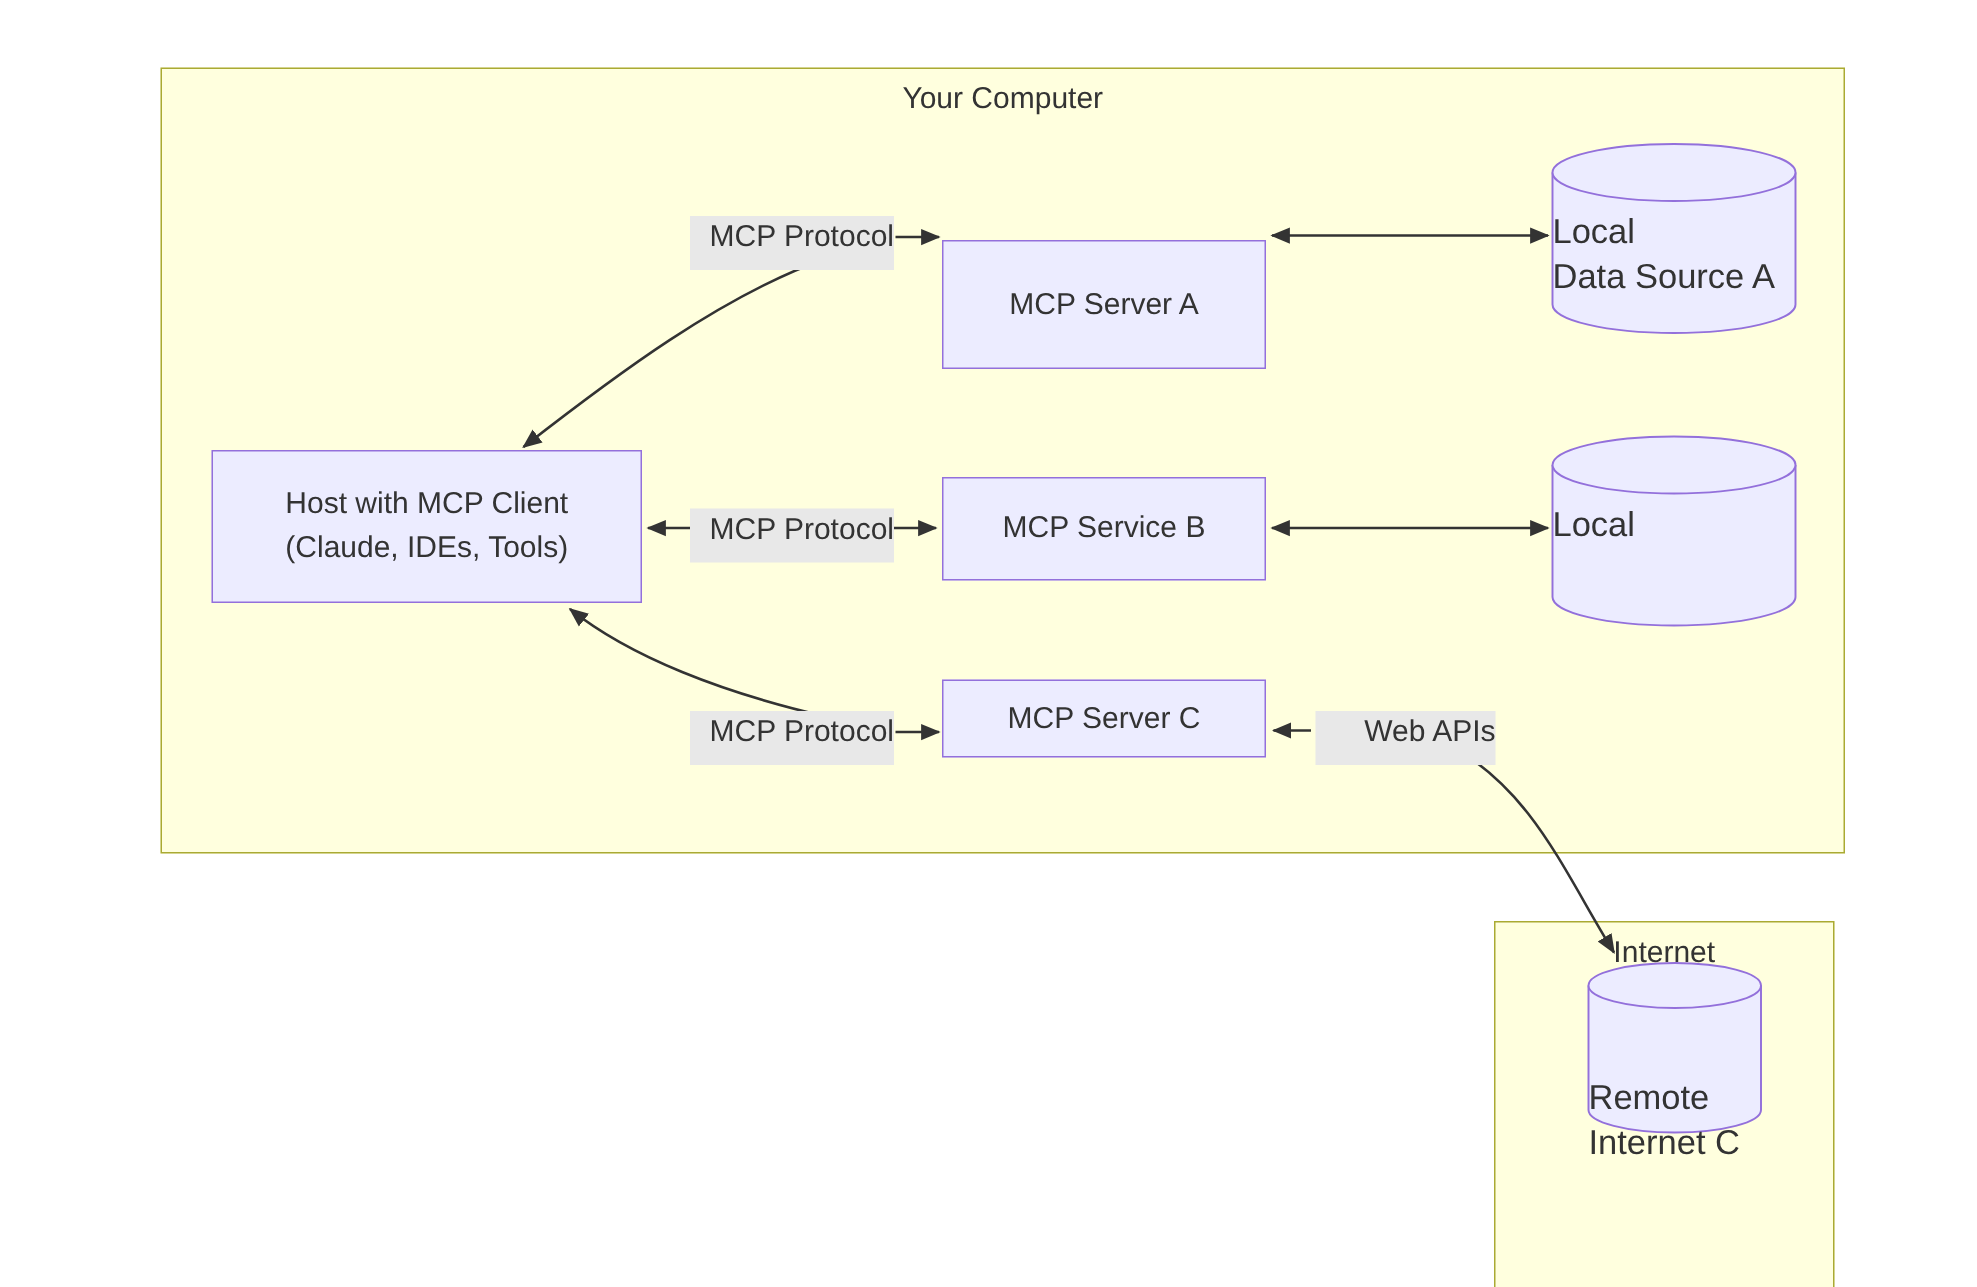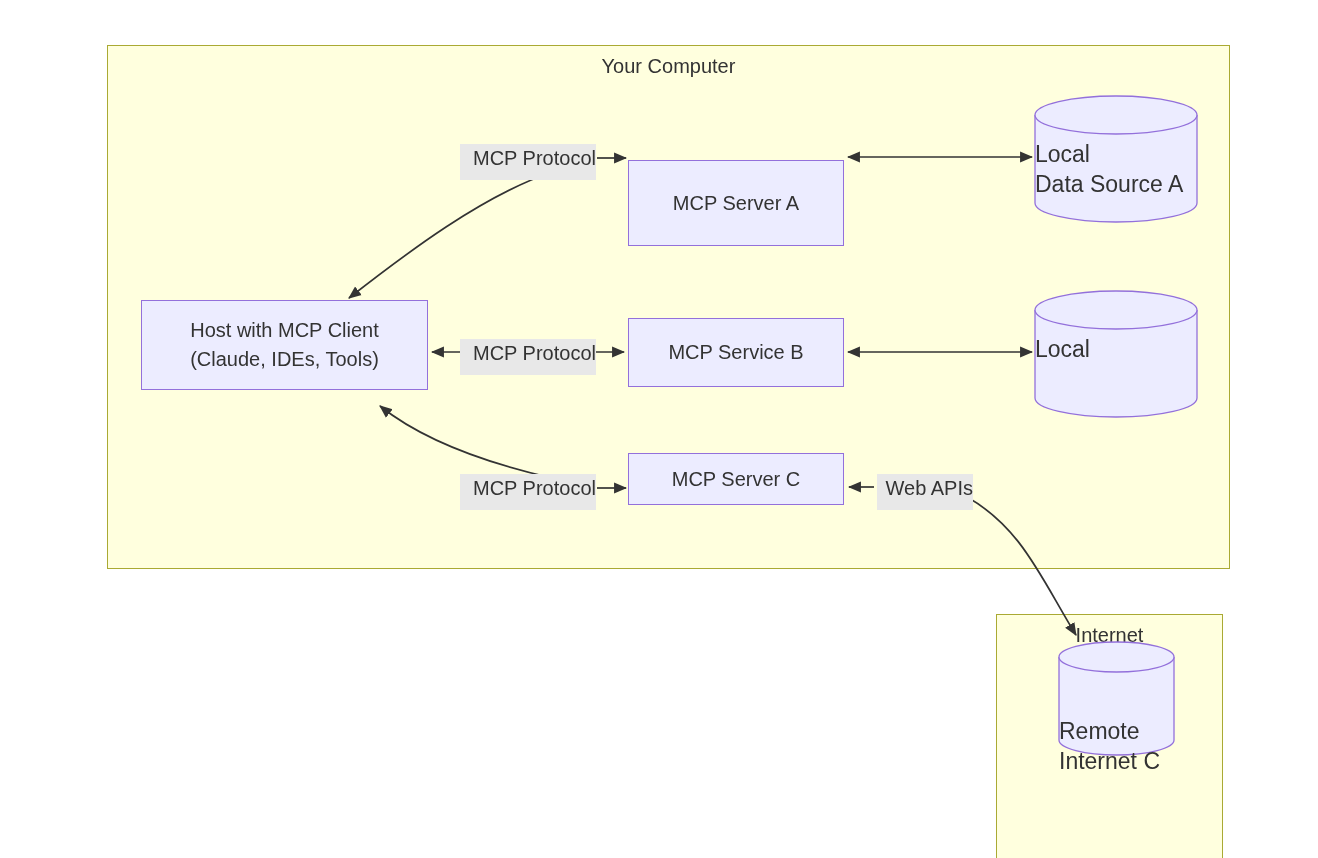--- a/index.html
+++ b/index.html
@@ -123,21 +123,21 @@
 
     <path class="edge" d="M432,352 L624,352" marker-start="url(#arrowhead)" marker-end="url(#arrowhead)"></path>
     <path class="edge" d="M848,352 L1032,352" marker-start="url(#arrowhead)" marker-end="url(#arrowhead)"></path>
 
     <path class="edge" d="M552,478 C482,462 420,438 380,406" marker-end="url(#arrowhead)"></path>
     <path class="edge" d="M597,488 L626,488" marker-end="url(#arrowhead)"></path>
     <path class="edge" d="M874,487 L849,487" marker-end="url(#arrowhead)"></path>
     <path class="edge" d="M967,497 C1022,528 1042,580 1076,635" marker-end="url(#arrowhead)"></path>
   </svg>
 
-  <div class="node" style="left:141px; top:300px; width:287px; height:90px;">
+  <div class="node" style="left:141px; top:300px; width:287px; height:102px;">
     <div>Host with MCP Client</div>
     <div>(Claude, IDEs, Tools)</div>
   </div>
 
   <div class="node" style="left:628px; top:122px; width:216px; height:86px;margin-top:38px;">
     <div>MCP Server A</div>
   </div>
 
   <div class="node" style="left:628px; top:318px; width:216px; height:69px;">
     <div>MCP Service B</div>
@@ -160,15 +160,15 @@
     <div>Remote</div>
     <div>Internet C</div>
   </div>
 
   <div class="edge-label" style="left:460px; top:144px; width:136px;">MCP Protocol</div>
 
   <div class="edge-label" style="left:460px; top:339px; width:136px;">MCP Protocol</div>
 
   <div class="edge-label" style="left:460px; top:474px; width:136px;">MCP Protocol</div>
 
-  <div class="edge-label" style="left:877px; top:474px; width:96px;">Web APIs</div>
+  <div class="edge-label" style="left:877px; top:474px; width:96px;padding-left:24px;">Web APIs</div>
 
 </div>
 
 </body></html>

